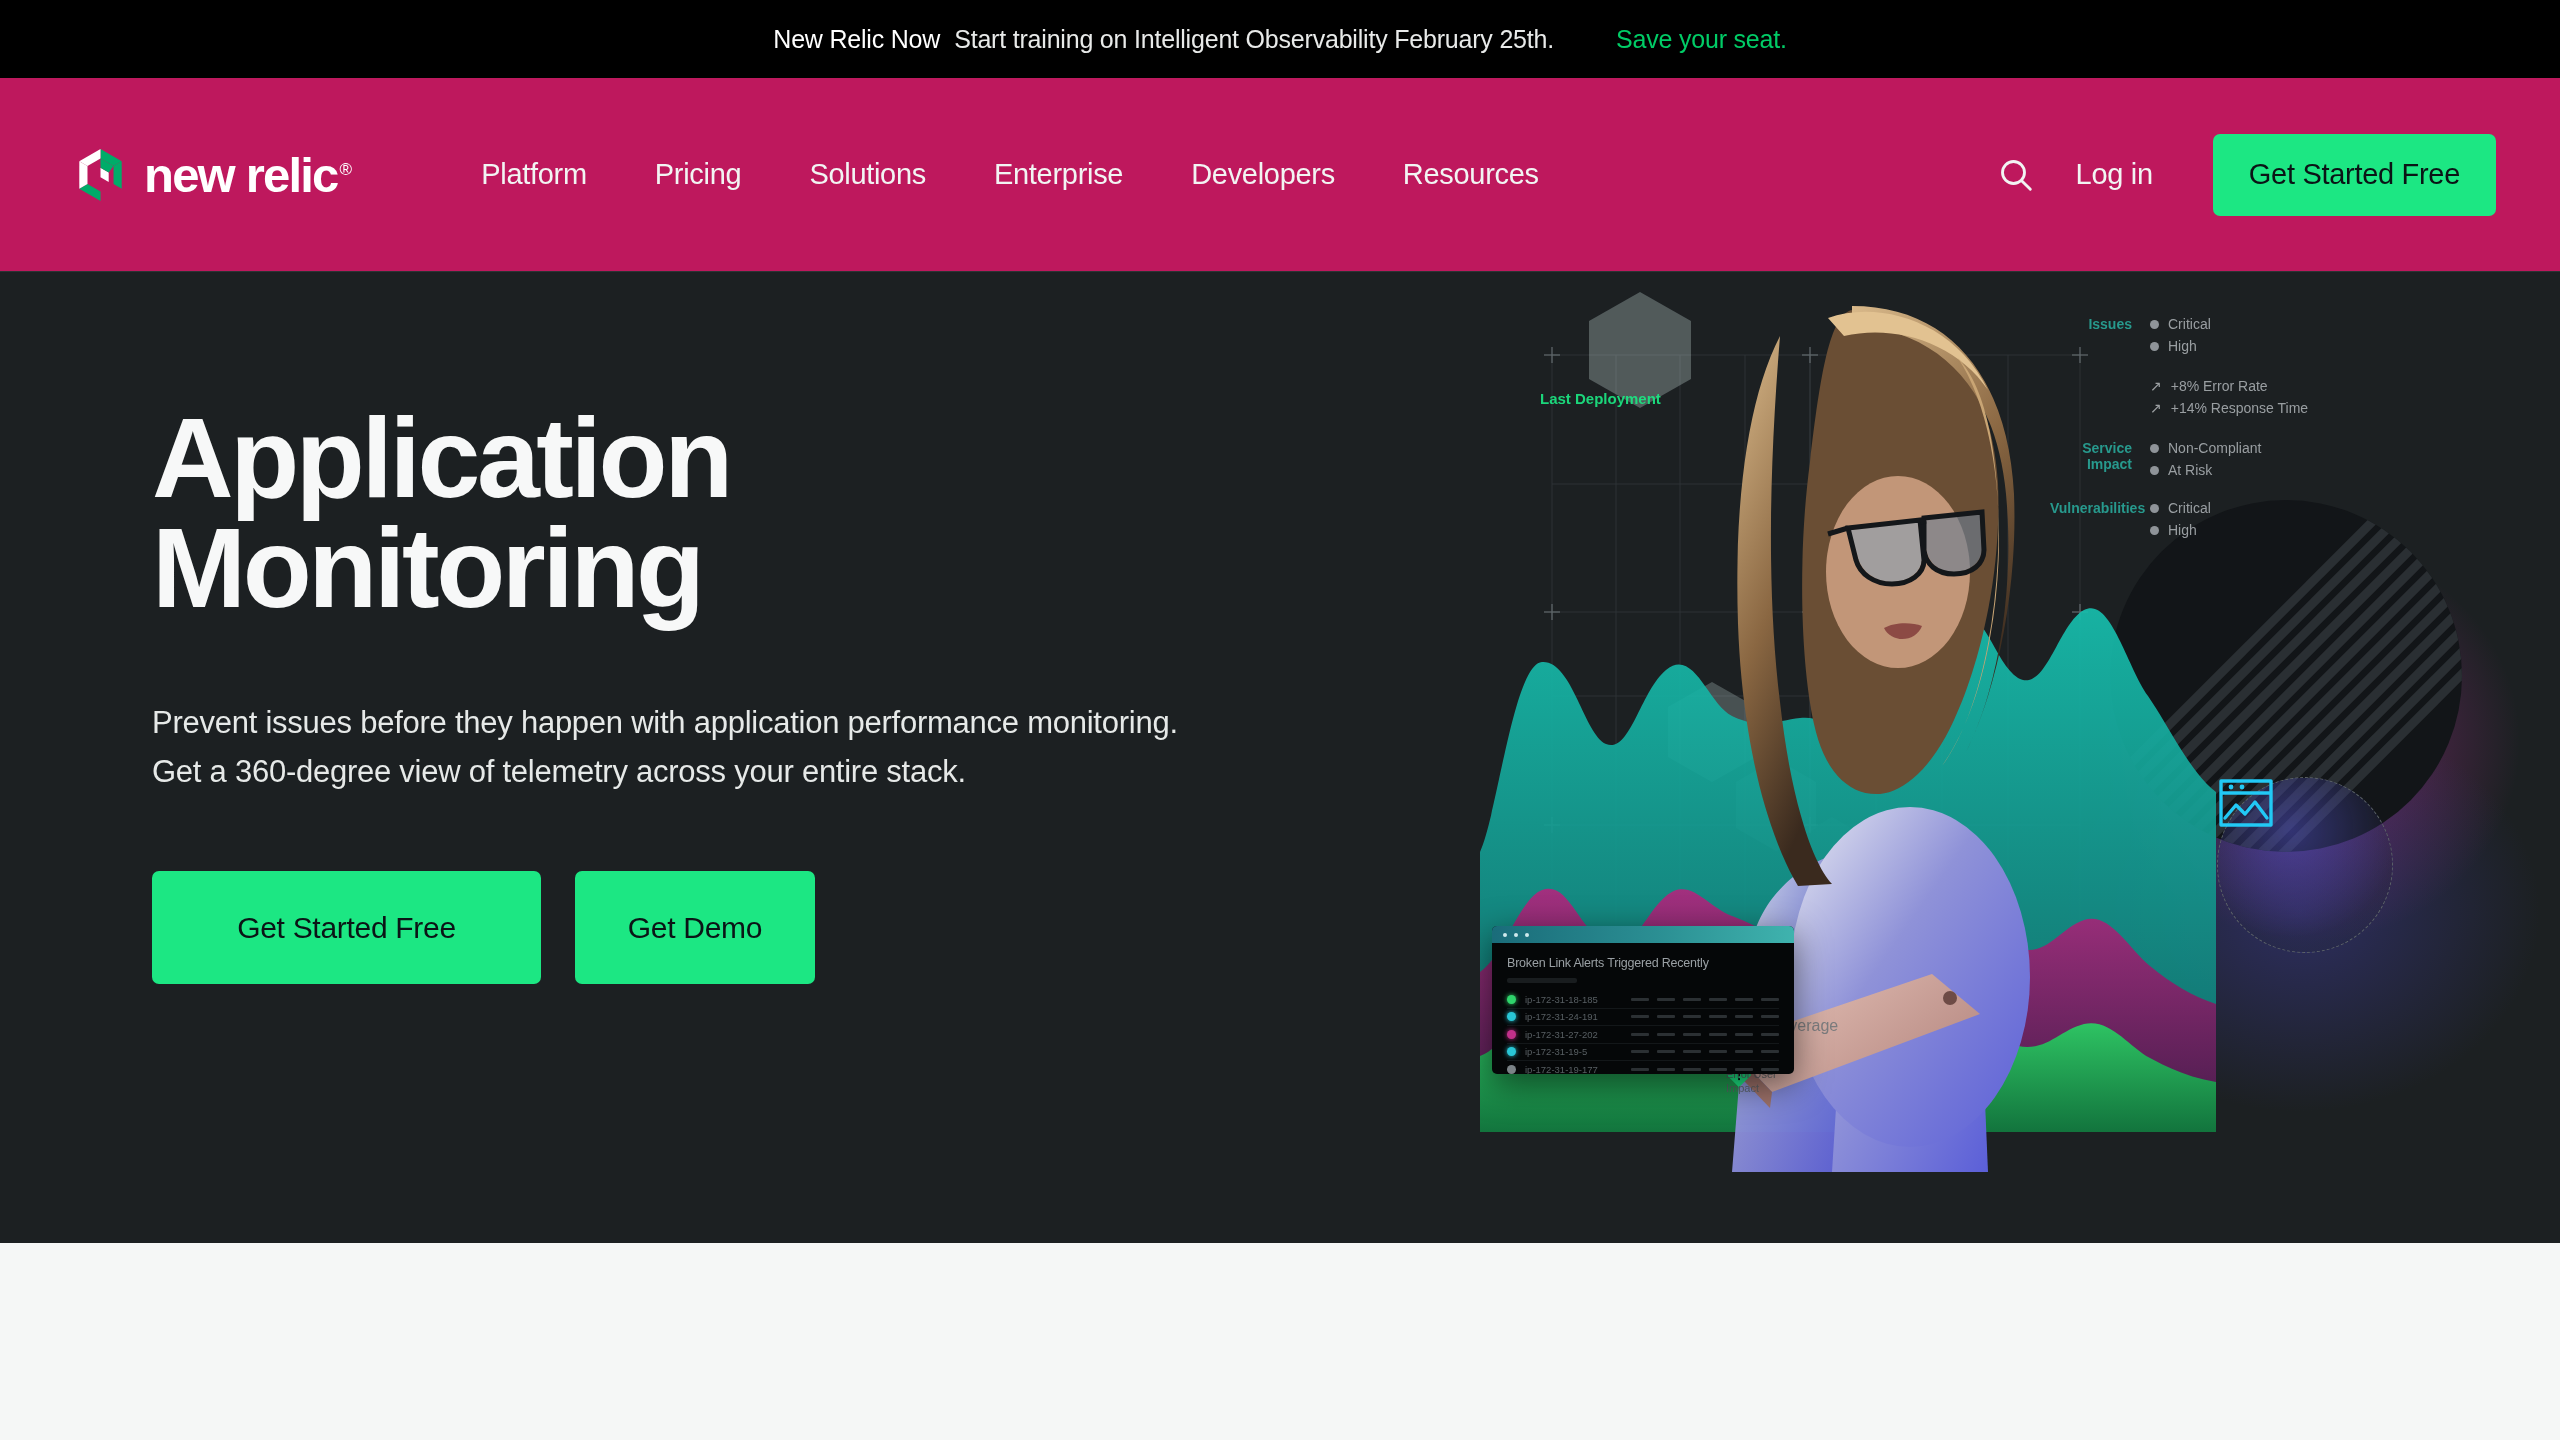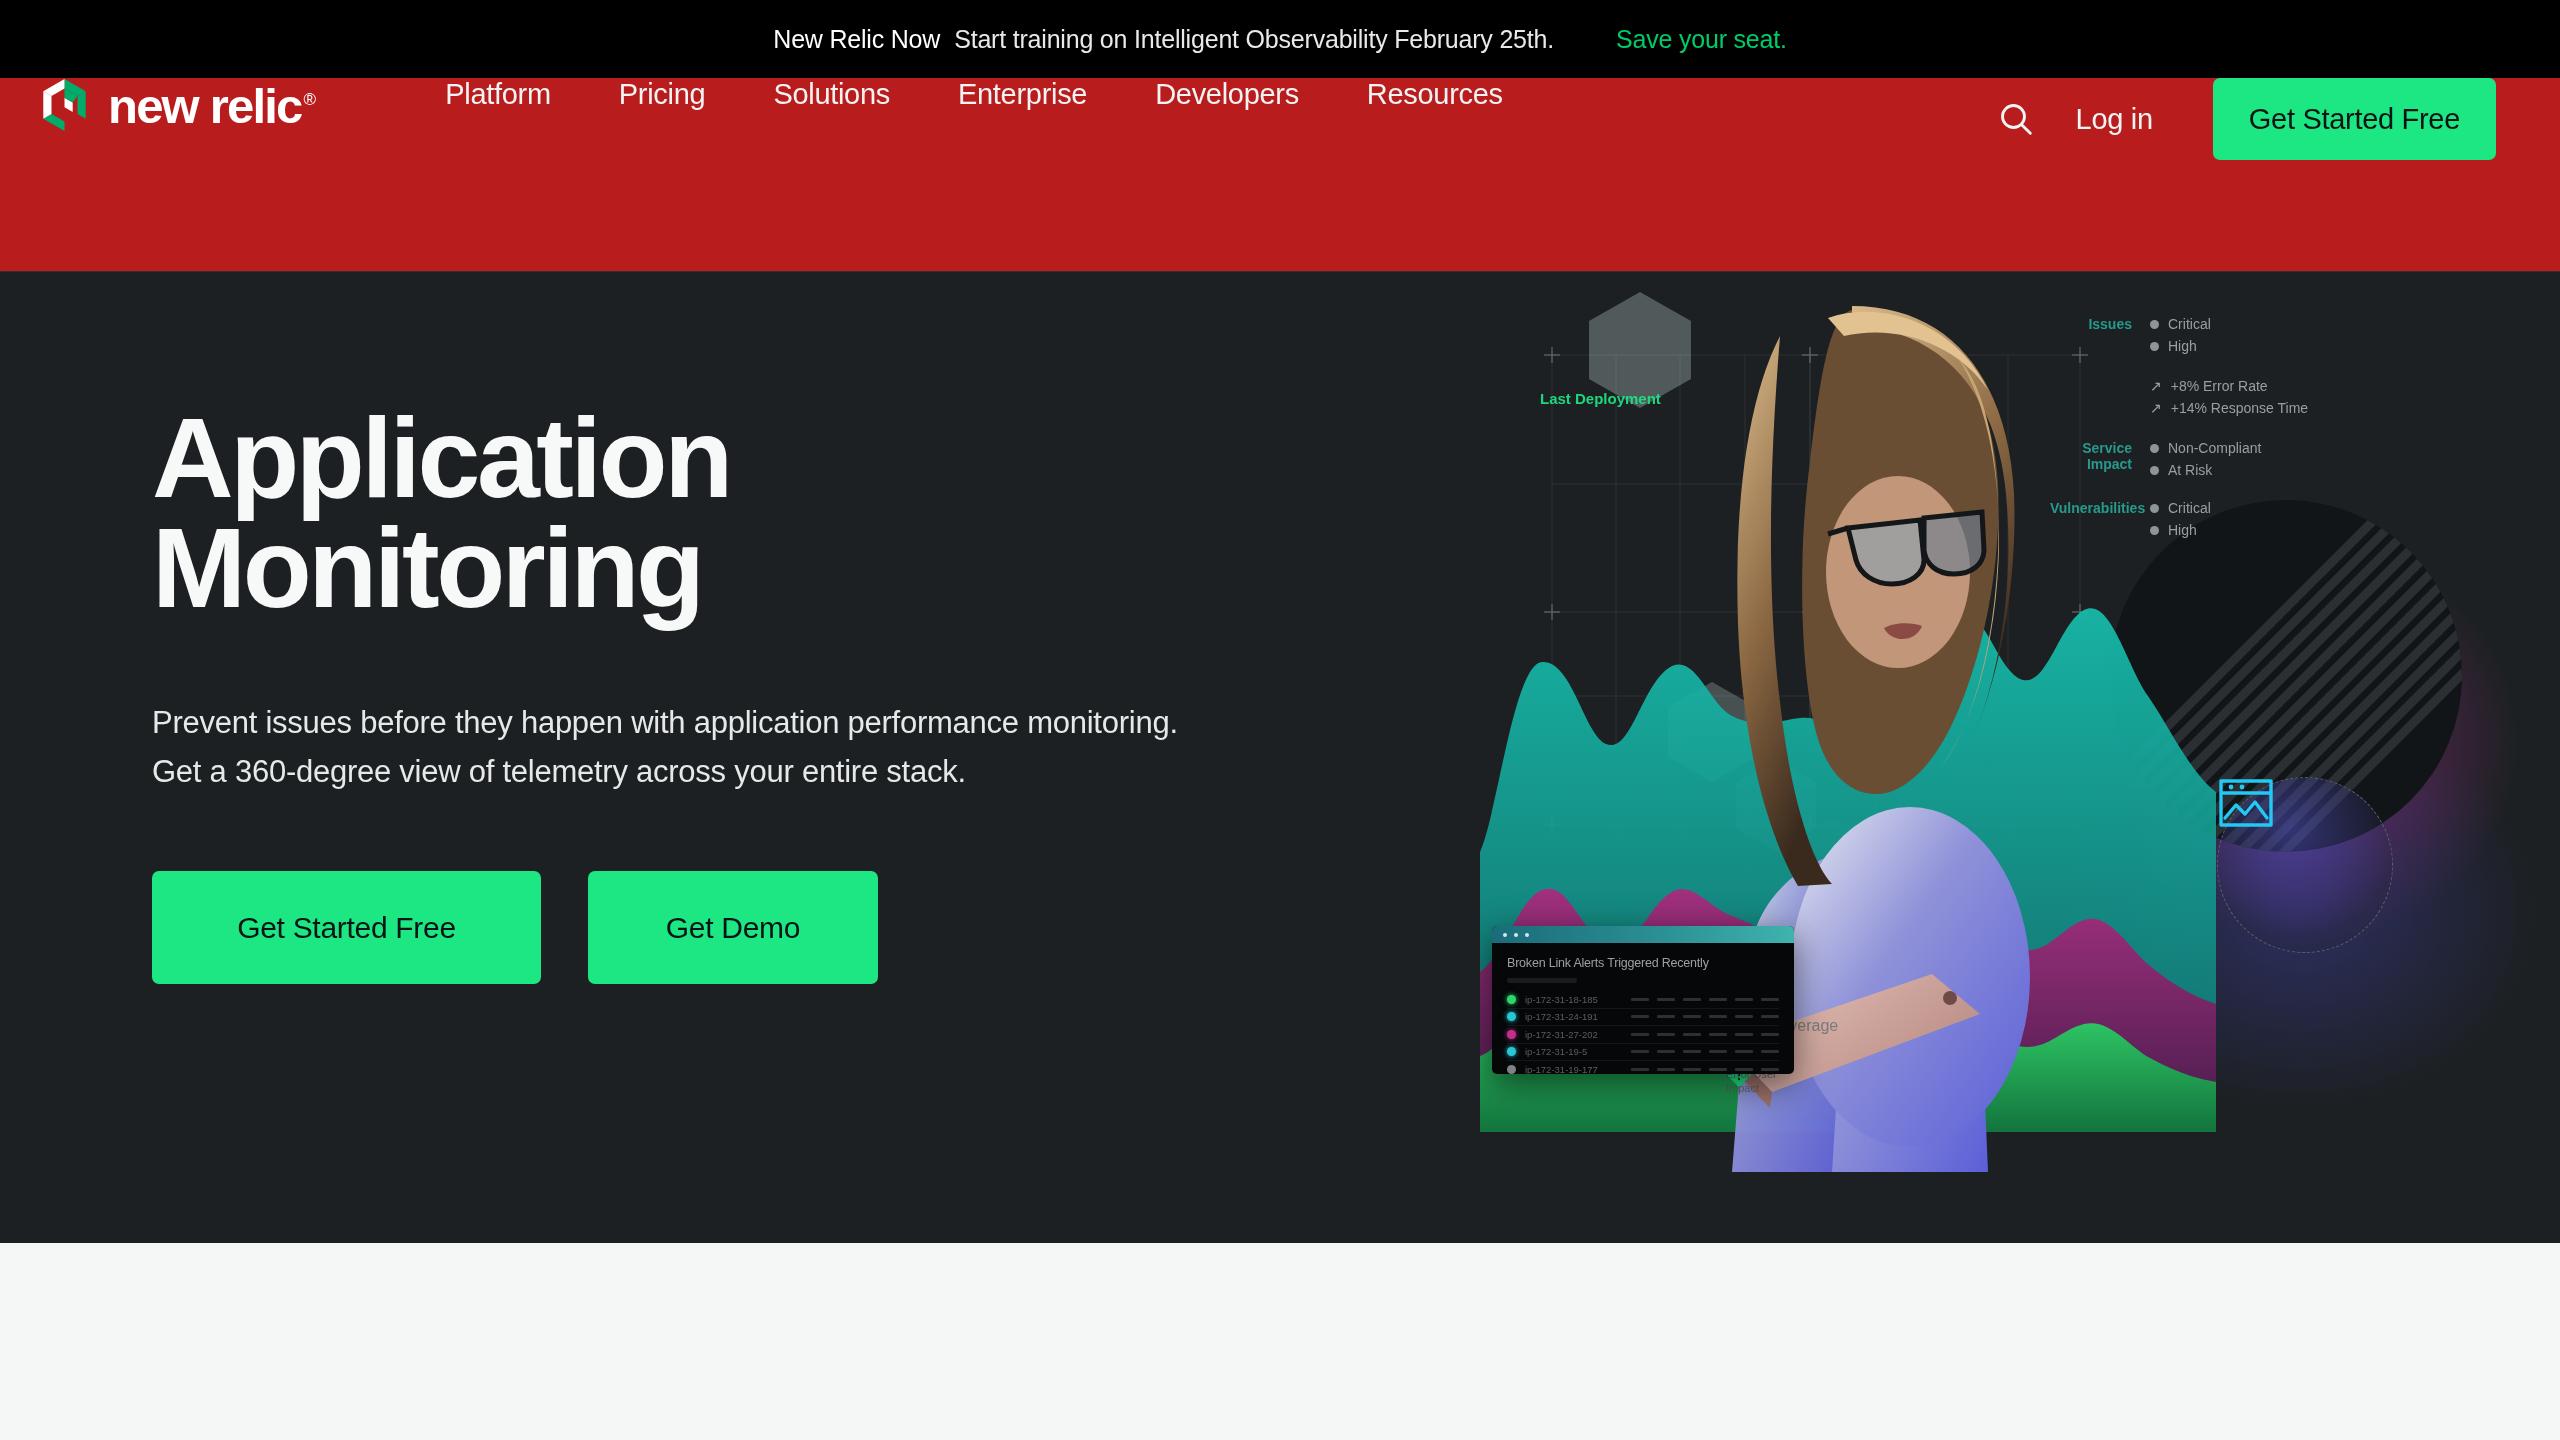--- a/index.html
+++ b/index.html
@@ -25,23 +25,23 @@
     color:#E8EAE9; font-size:25px; font-weight:400; letter-spacing:-0.2px;
     margin-left:14px; white-space:nowrap;
   }
   .announce-link{
     color:#00CC66; font-size:25px; font-weight:400; letter-spacing:-0.2px;
     margin-left:62px; white-space:nowrap; text-decoration:none; cursor:pointer;
   }
 
   
   .nav{
-    height:194px; background:#b91c1c;
-    display:flex; align-items:flex-start;
-    padding:0 64px 0 40px;
+    height:194px; background:#be185d;
+    display:flex; align-items:center;
+    padding:0 64px 0 76px;
     border-bottom:1px solid #2C3234;
     position:relative;
   }
   .logo{ display:flex; align-items:center; gap:19px; cursor:pointer; }
   .logo-mark{ width:49px; height:54px; display:block; }
   .logo-word{
     color:#ffffff; font-size:49px; font-weight:700;
     letter-spacing:-1.8px; line-height:1; position:relative; top:1px;
   }
   .logo-reg{ font-size:17px; font-weight:400; vertical-align:super; margin-left:2px; }
@@ -89,21 +89,21 @@
   .hero-btns{ display:flex; gap:34px; margin-top:74px; }
   .hero-btn{
     background:#1CE783; color:#0B1416;
     font-size:30px; font-weight:400; letter-spacing:-0.3px;
     border:none; border-radius:7px; cursor:pointer;
     font-family:"Liberation Sans", sans-serif;
     height:113px; display:flex; align-items:center; justify-content:center;
     white-space:nowrap;
   }
   .hero-btn.primary{ width:389px; }
-  .hero-btn.secondary{ width:290px;margin-left:13px; }
+  .hero-btn.secondary{ width:240px; }
 
   
   .hero-art{
     position:absolute; right:0; top:0; width:1080px; height:971px;
     z-index:1; overflow:hidden;
   }
   .hero-art svg{ position:absolute; inset:0; }
 
   .art-label{
     position:absolute; font-family:"Liberation Sans", sans-serif;

